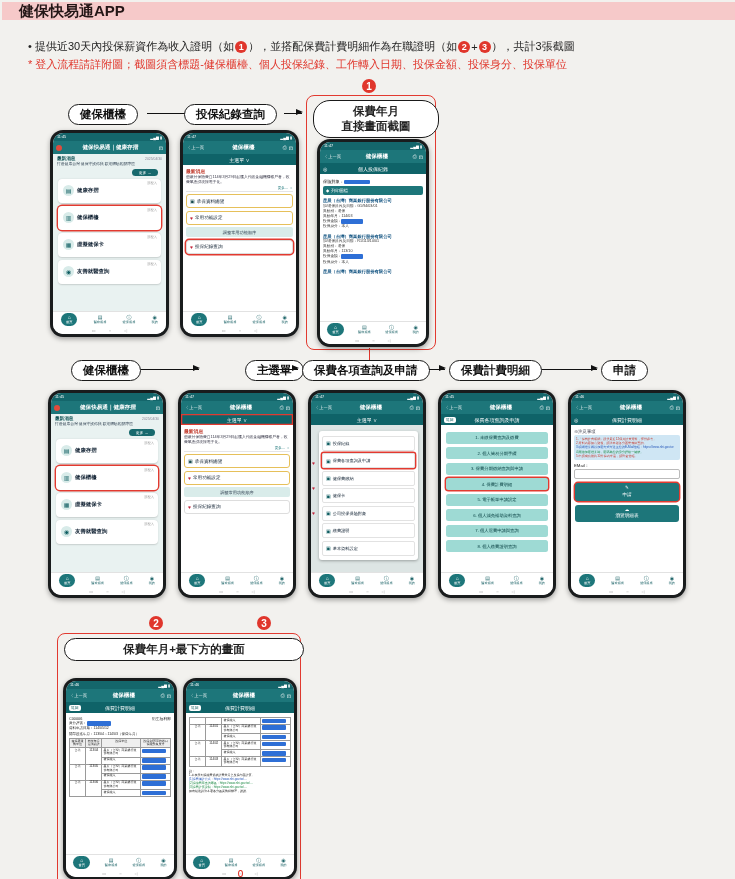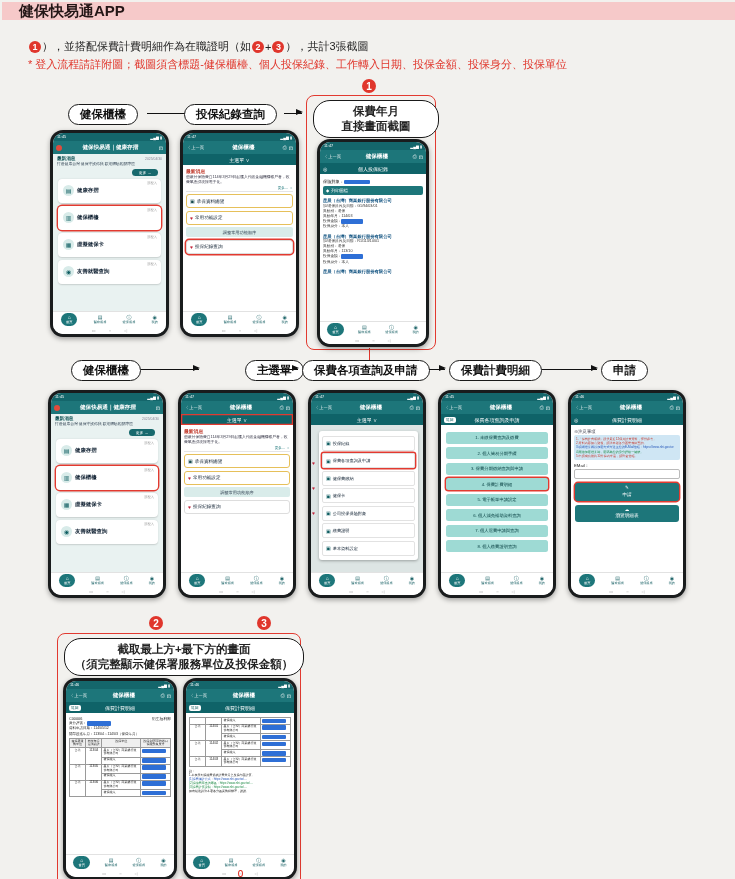--- a/index.html
+++ b/index.html
@@ -121,20 +121,21 @@
 </head>
 <body>
 
 <div id="page">
 
   <div class="banner">
       <span>健保快易通APP</span>
     </div>
 
   <div class="line1">
+    <span>• 提供近30天內投保薪資作為收入證明（如</span>
       <span class="ibadge">1</span>
       <span>），並搭配保費計費明細作為在職證明（如</span>
       <span class="ibadge">2</span>
       <span>+</span>
       <span class="ibadge">3</span>
       <span>），共計3張截圖</span>
   </div>
   <div class="line2">* 登入流程請詳附圖；截圖須含標題-健保櫃檯、個人投保紀錄、工作轉入日期、投保金額、投保身分、投保單位</div>
 
   <div class="oval" style="left:68px;top:104px;">健保櫃檯</div>
@@ -686,22 +687,21 @@
           <span>○</span>
           <span>◁</span>
         </div>
    </div>
   </div>
 
   <div class="badge" style="left:149px;top:616px;">2</div>
   <div class="badge" style="left:257px;top:616px;">3</div>
   <div class="redbox" style="left:57px;top:633px;width:242px;height:252px;"></div>
   <div class="warn-oval" style="left:64px;top:638px;width:226px;">
-    <div>截取最上方+最下方的畫面</div>
-    <div>（須完整顯示健保署服務單位及投保金額）</div>
+    <div>保費年月+最下方的畫面</div>
   </div>
 
   <div class="phone" style="left:63px;top:678px;width:108px;height:196px;">
    <div class="screen">
     <div class="sb">
           <span>11:46</span>
           <span><span>▂▄▆</span> <span>▮</span></span>
         </div>
     <div class="hdr">
           <span class="bk">〈 上一頁</span>

